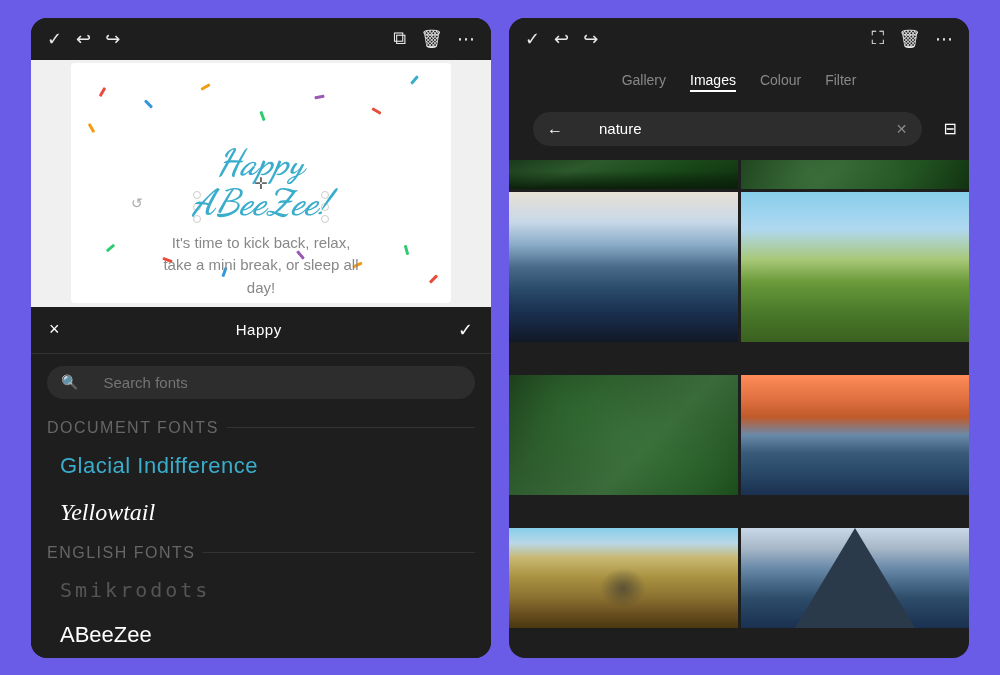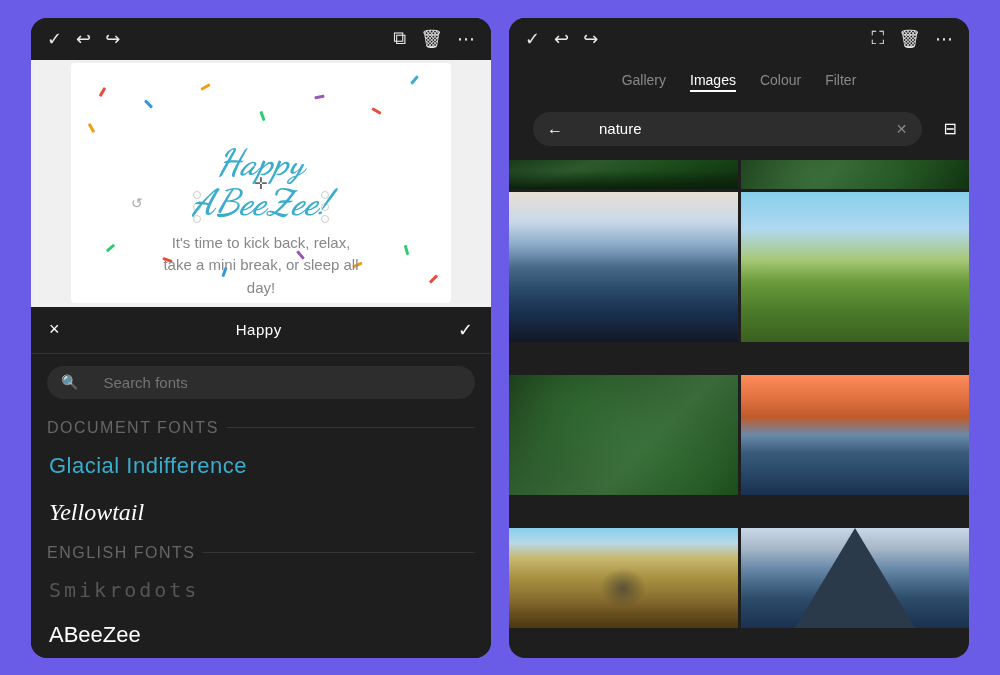--- a/index.html
+++ b/index.html
@@ -231,21 +231,21 @@
     }
 
     .section-label::after {
       content: '';
       flex: 1;
       height: 1px;
       background: #333;
     }
 
     .font-item {
-      padding: 10px 18px;
+      padding: 10px 29px;
       cursor: pointer;
     }
 
     .font-glacial {
       color: #3aadcc;
       font-size: 22px;
       font-weight: 300;
       letter-spacing: 0.5px;
     }
 

